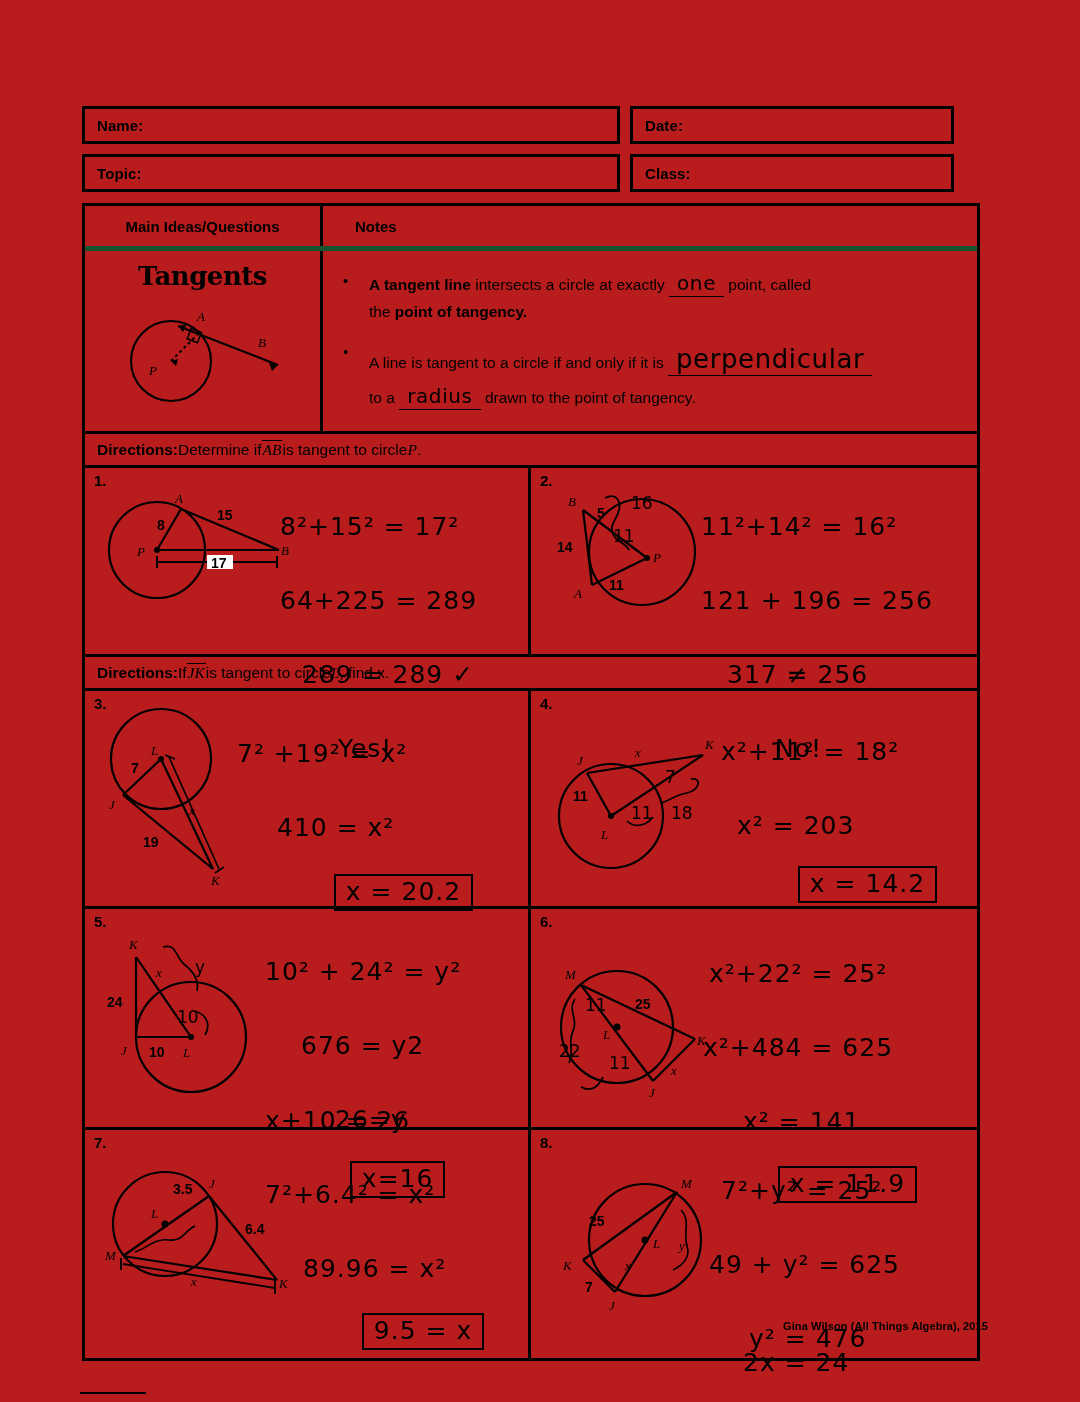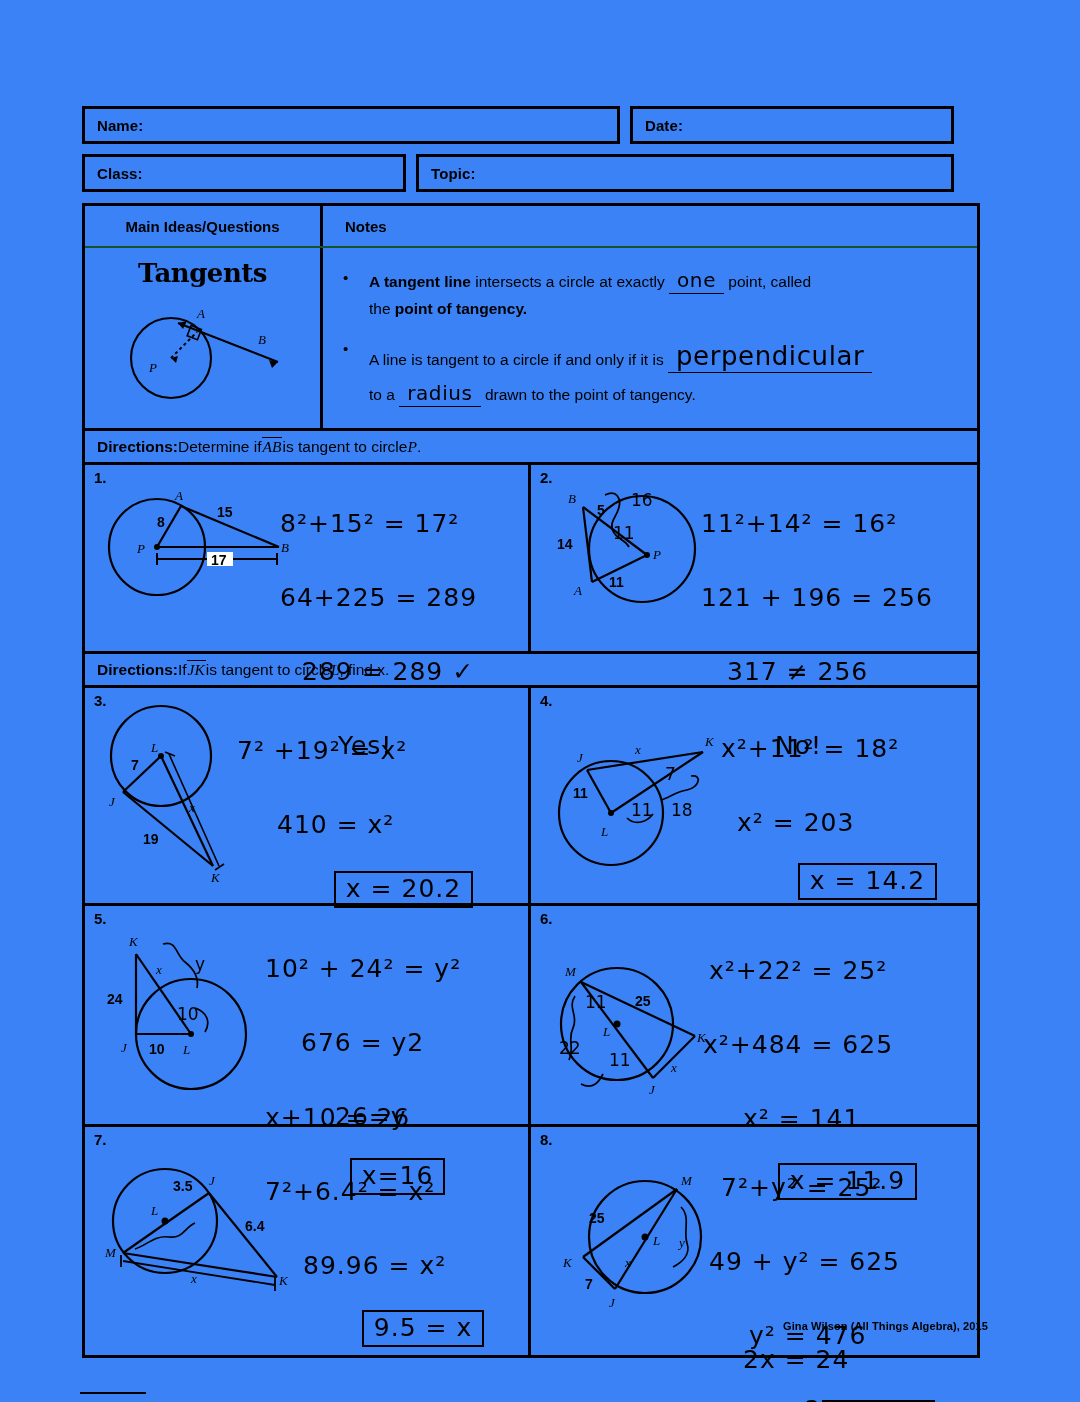--- a/index.html
+++ b/index.html
@@ -13,21 +13,21 @@
     font-family: "Liberation Sans", sans-serif;
     color: #000;
     position: relative;
     overflow: hidden;
   }
   .page {
     position: absolute;
     left: 0; top: 0;
     width: 1080px;
     height: 1402px;
-    background: #3b82f6;
+    background: #b91c1c;
   }
   
   .topblocks {
     position: absolute;
     left: 82px;
     top: 106px;
     width: 898px;
   }
   .toprow {
     display: flex;
@@ -53,36 +53,36 @@
   .maintable {
     position: absolute;
     left: 82px;
     top: 203px;
     width: 898px;
     border: 3px solid #000;
     box-sizing: border-box;
   }
   .thead {
     display: flex;
-    border-bottom: 2px solid #14532d;
+    border-bottom: 5px solid #14532d;
     height: 40px;
   }
   .thead .c1 {
     width: 238px;
     border-right: 3px solid #000;
     display: flex;
     align-items: center;
     justify-content: center;
     box-sizing: border-box;
   }
   .thead .c2 {
     flex: 1;
     display: flex;
     align-items: center;
-    padding-left: 22px;
+    padding-left: 32px;
     box-sizing: border-box;
   }
   .hcell {
     font-weight: bold;
     font-size: 15px;
   }
   .noterow {
     display: flex;
     border-bottom: 3px solid #000;
     min-height: 178px;
@@ -217,25 +217,25 @@
   <div class="topblocks">
     <div class="toprow">
       <div class="tbox left">
         <span class="tlabel">Name:</span>
       </div>
       <div class="tbox right">
         <span class="tlabel">Date:</span>
       </div>
     </div>
     <div class="toprow">
+      <div class="tbox left">
+        <span class="tlabel">Topic:</span>
+      </div>
       <div class="tbox right">
         <span class="tlabel">Class:</span>
-      </div>
-      <div class="tbox left">
-        <span class="tlabel">Topic:</span>
       </div>
     </div>
   </div>
 
   <div class="maintable">
 
     <div class="thead">
       <div class="c1">
         <span class="hcell">Main Ideas/Questions</span>
       </div>

